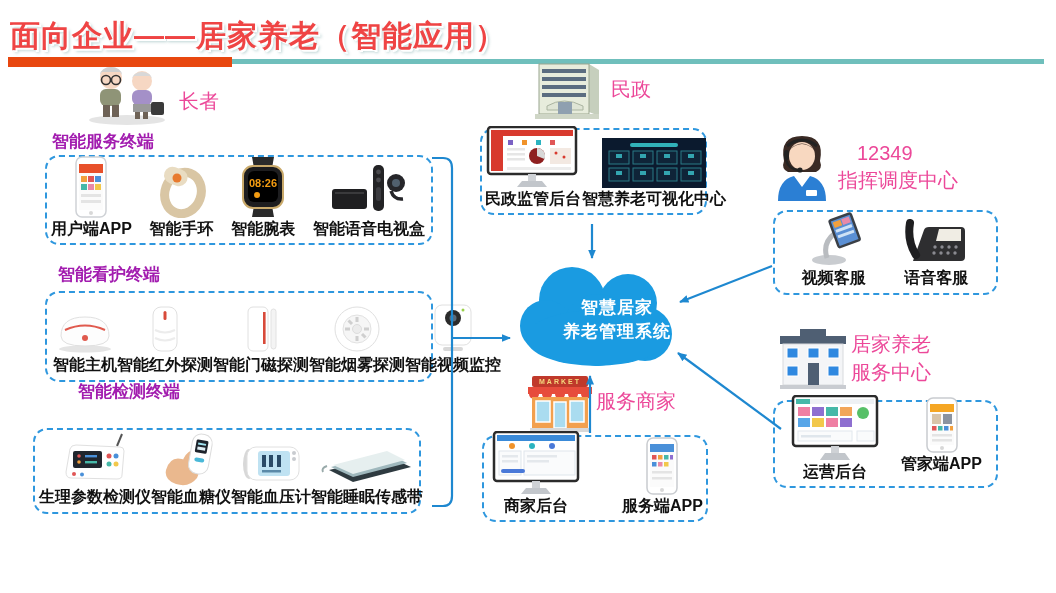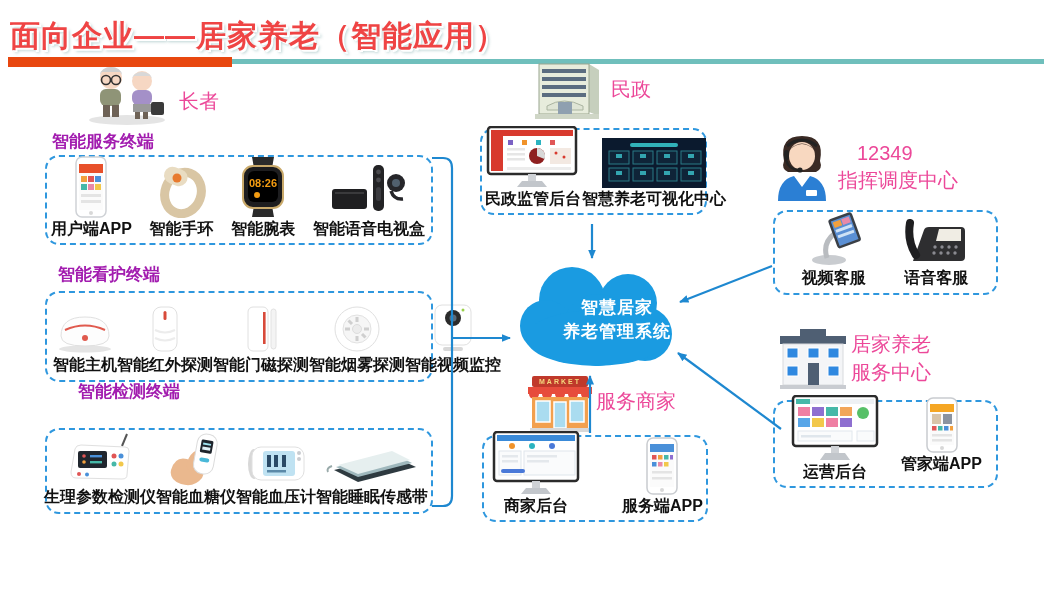--- a/index.html
+++ b/index.html
@@ -14,21 +14,21 @@
   .biglbl{position:absolute;font-size:20px;font-weight:500;color:#ec4899;white-space:nowrap;line-height:27px;}
   .sech{position:absolute;font-size:17px;font-weight:600;color:#a21caf;white-space:nowrap;}
   .dbox{position:absolute;border:2px dashed #2e97de;border-radius:14px;box-sizing:border-box;
         display:flex;align-items:flex-end;}
   .dev{display:flex;flex-direction:column;align-items:center;justify-content:flex-end;}
   .lbl{font-size:16px;font-weight:600;color:#111;white-space:nowrap;margin-top:2px;line-height:1.15;}
   .ico{display:block;}
   
   #box-service{left:45px;top:155px;width:388px;height:90px;justify-content:space-between;padding:3px 6px 5px 4px;}
   #box-care{left:45px;top:291px;width:388px;height:91px;justify-content:space-between;padding:3px 8px 6px 6px;}
-  #box-detect{left:45px;top:428px;width:388px;height:86px;justify-content:center;padding:3px 10px 6px 4px;}
+  #box-detect{left:33px;top:428px;width:388px;height:86px;justify-content:space-between;padding:3px 10px 6px 4px;}
   #box-civil{left:480px;top:128px;width:227px;height:87px;justify-content:space-around;padding:3px 2px 5px 2px;}
   #box-dispatch{left:773px;top:210px;width:225px;height:85px;justify-content:space-around;padding:3px 8px 6px 8px;}
   #box-sc{left:773px;top:400px;width:225px;height:88px;justify-content:space-around;padding:3px 4px 5px 4px;}
   #box-merchant{left:482px;top:435px;width:226px;height:87px;justify-content:space-around;padding:3px 6px 5px 6px;gap:40px;}
   
   .cloud-txt{position:absolute;left:540px;top:296px;width:154px;text-align:center;color:#fff;
              font-size:17px;font-weight:600;line-height:24px;letter-spacing:1px;z-index:3;}
   .overlay{position:absolute;left:0;top:0;pointer-events:none;}
 </style>
 </head>

